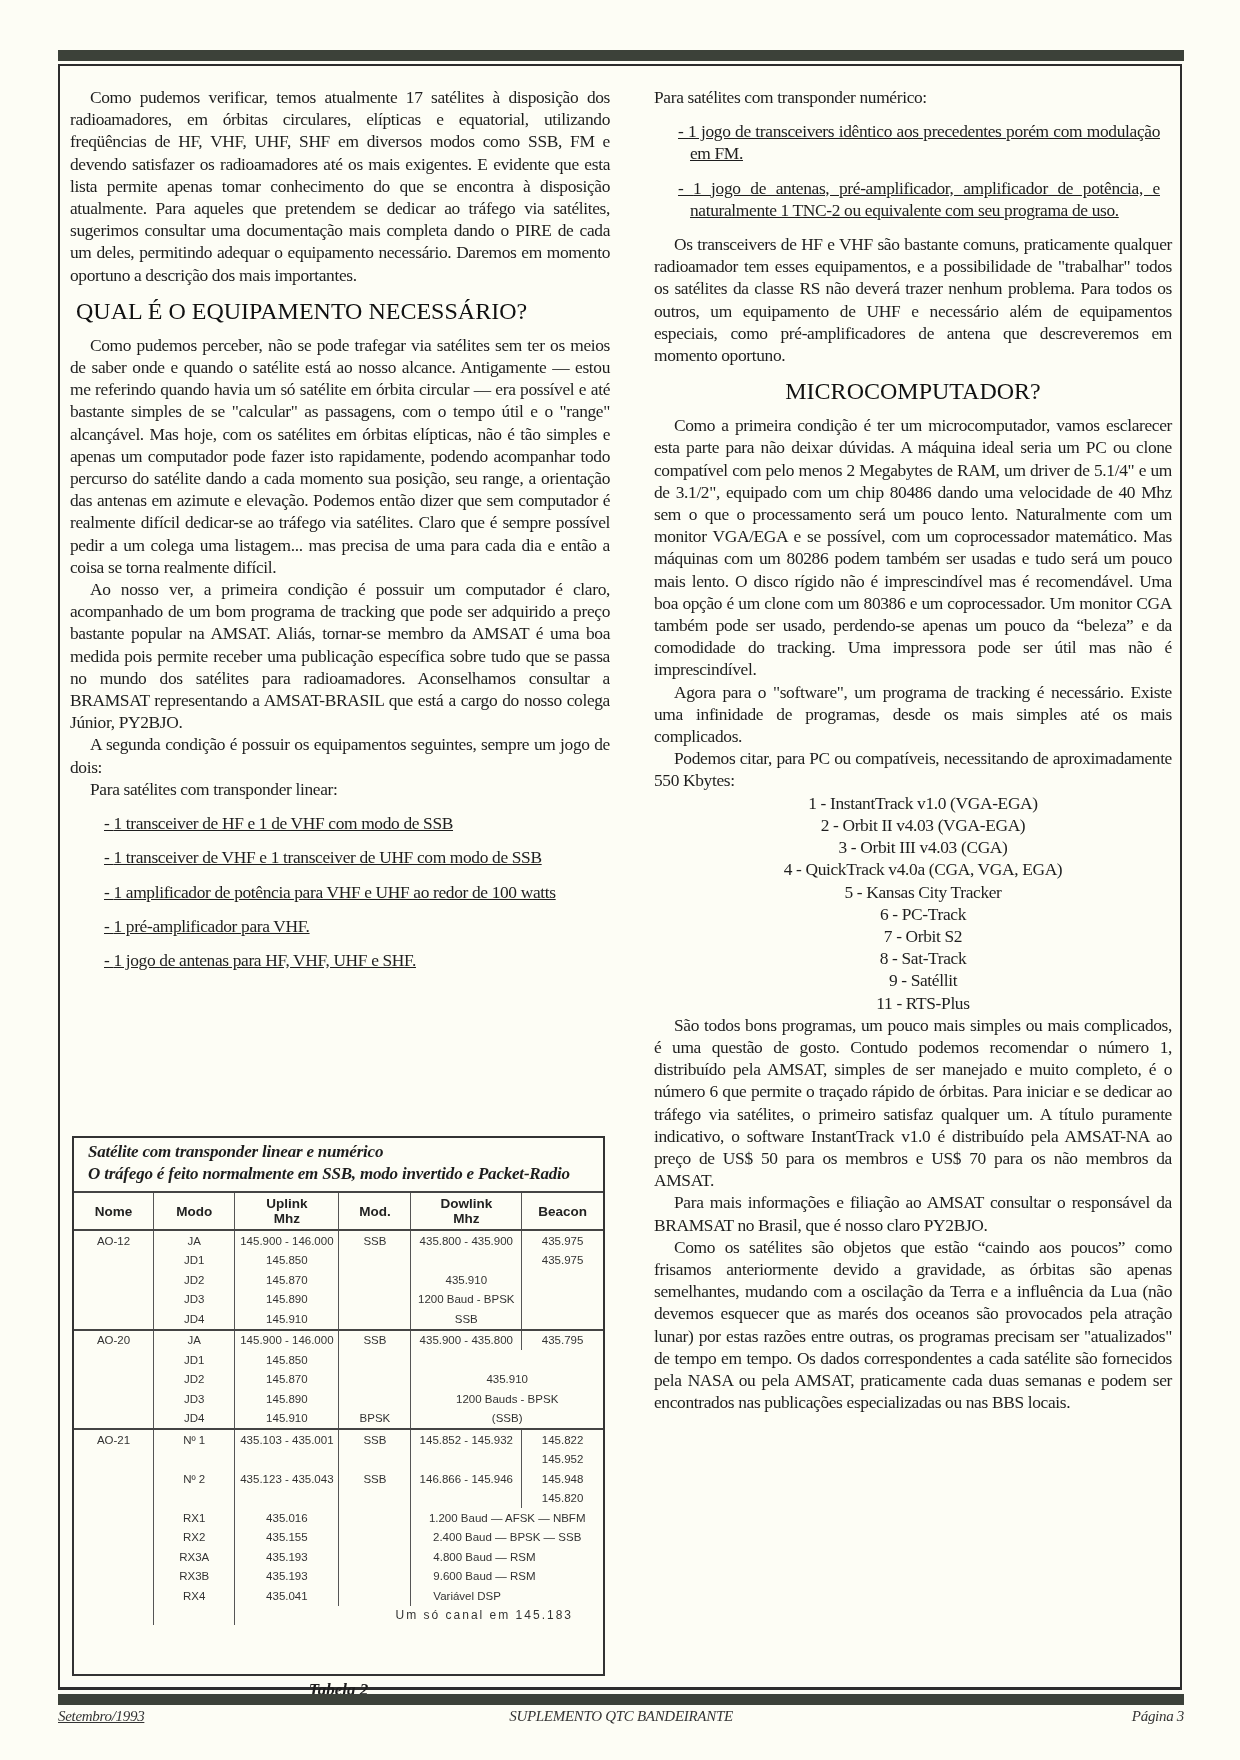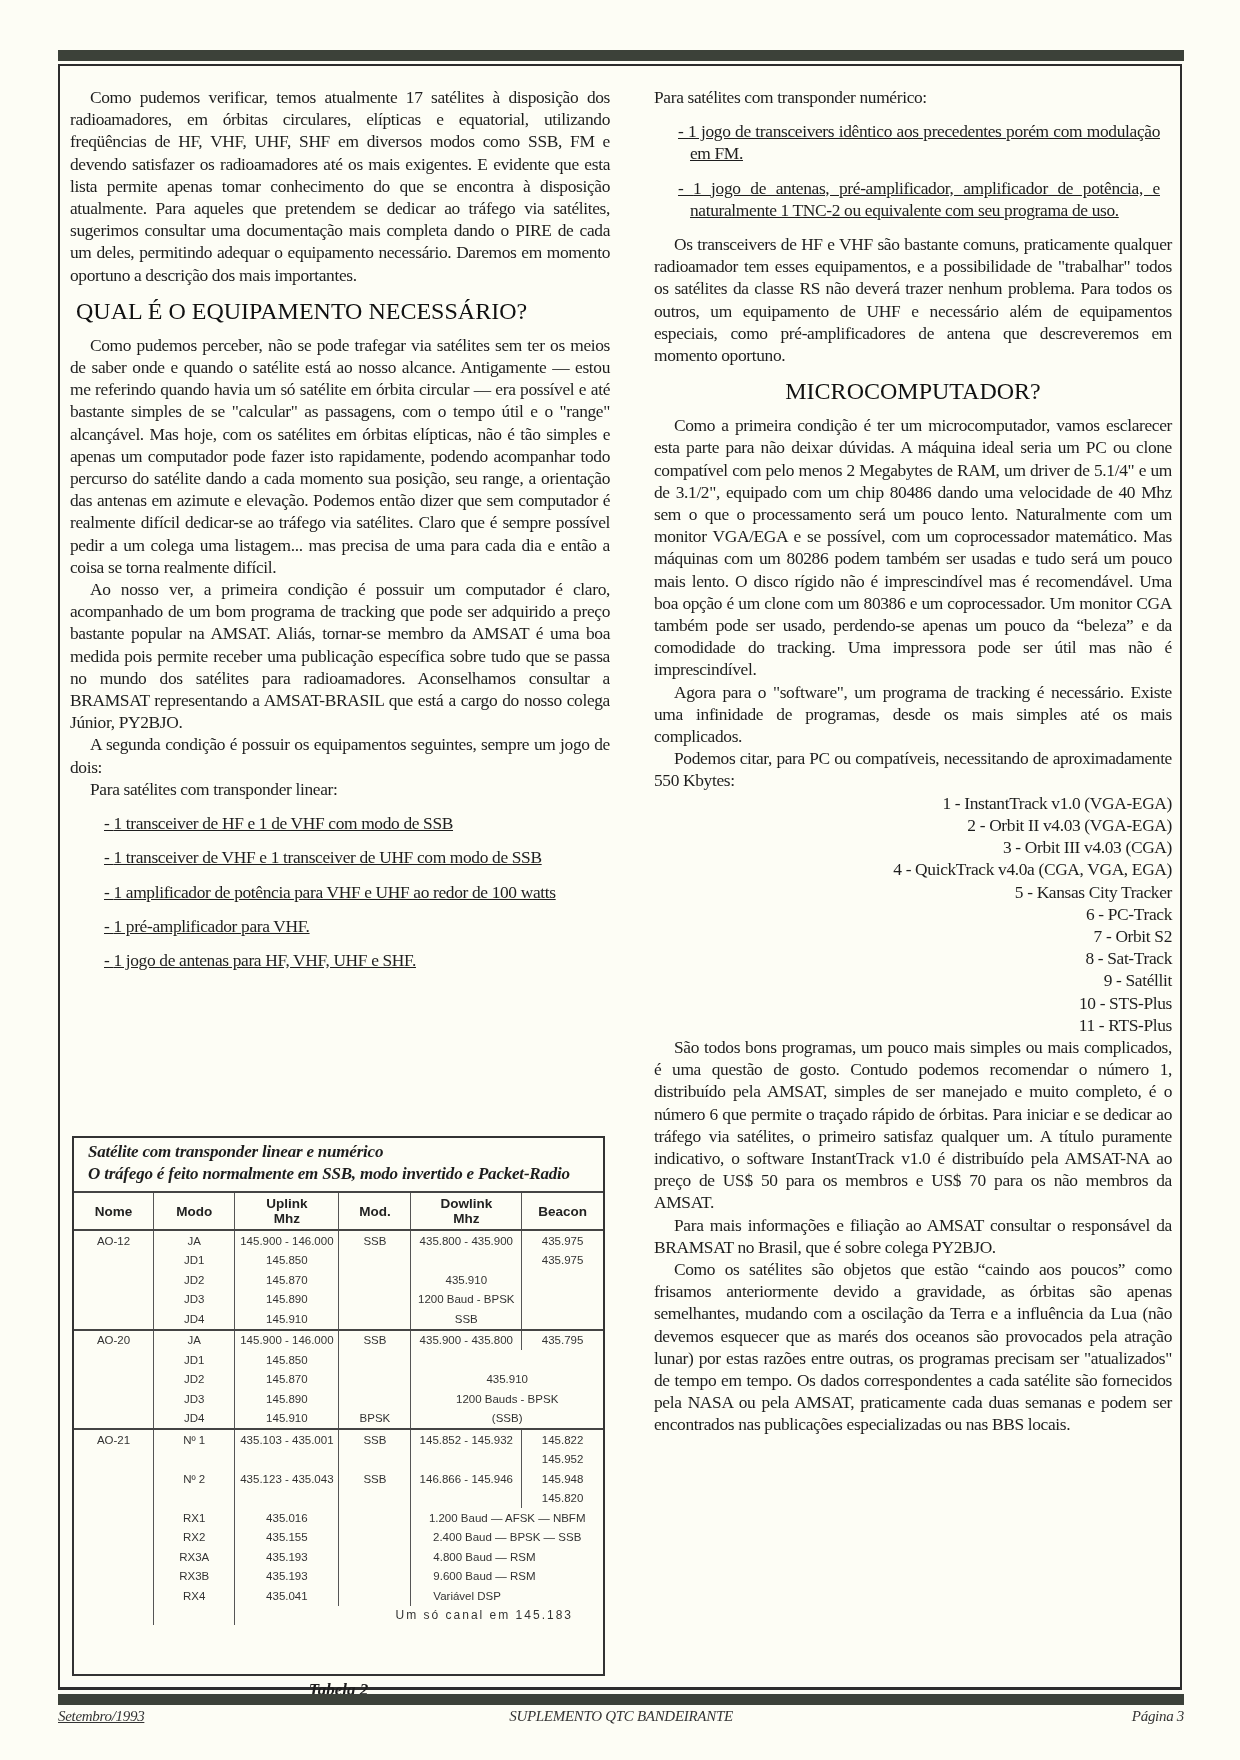--- a/index.html
+++ b/index.html
@@ -16,21 +16,21 @@
 
   .col{position:absolute;font-size:17.4px;line-height:22.2px;text-align:justify;letter-spacing:-0.35px;}
   .col-left{left:70px;top:86px;width:540px;}
   .col-right{left:654px;top:86px;width:518px;}
   .col p{margin:0;text-indent:20px;}
   .col h2{font-weight:normal;margin:8px 0 6px 0;text-align:center;letter-spacing:0;font-size:24px;line-height:34px;color:#111;}
   .col-left h2{text-align:left;padding-left:6px;}
   ul.dash{list-style:none;margin:0;padding:0 0 0 22px;}
   ul.dash li{text-indent:-12px;padding-left:12px;margin:12px;text-decoration:underline;}
   ul.dash li::before{content:"- ";}
-  .swlist{list-style:none;margin:0;padding:0 0 0 20px;text-align:right;}
+  .swlist{list-style:none;margin:0;padding:0 0 0 20px;text-align:center;}
   .swlist li{margin:0;}
 
   .tbox{position:absolute;left:72px;top:1136px;width:533px;height:540px;border:2px solid #333;box-sizing:border-box;}
   .tcap{font-style:italic;font-weight:bold;font-size:17px;line-height:22px;padding:3px 10px 6px 14px;letter-spacing:-0.2px;}
   table.sat{border-collapse:collapse;width:100%;font-family:"Liberation Sans","DejaVu Sans",sans-serif;font-size:11.5px;color:#333;}
   table.sat th{font-weight:bold;font-size:13.5px;padding:3px 16px;border-top:2px solid #444;border-bottom:2px solid #444;border-left:1.5px solid #555;color:#222;}
   table.sat th:first-child{border-left:none;}
   table.sat td{padding:0 3px;height:19.5px;text-align:center;border-left:1.5px solid #555;vertical-align:middle;}
   table.sat td:first-child{border-left:none;}
   table.sat tr.grp td{border-top:2px solid #444;}
@@ -247,25 +247,24 @@
   <ul class="swlist">
     <li>1 - InstantTrack v1.0 (VGA-EGA)</li>
     <li>2 - Orbit II v4.03 (VGA-EGA)</li>
     <li>3 - Orbit III v4.03 (CGA)</li>
     <li>4 - QuickTrack v4.0a (CGA, VGA, EGA)</li>
     <li>5 - Kansas City Tracker</li>
     <li>6 - PC-Track</li>
     <li>7 - Orbit S2</li>
     <li>8 - Sat-Track</li>
     <li>9 - Satéllit</li>
-    <li>10 - STS-Plus</li>
     <li>11 - RTS-Plus</li>
   </ul>
   <p>São todos bons programas, um pouco mais simples ou mais complicados, é uma questão de gosto. Contudo podemos recomendar o número 1, distribuído pela AMSAT, simples de ser manejado e muito completo, é o número 6 que permite o traçado rápido de órbitas. Para iniciar e se dedicar ao tráfego via satélites, o primeiro satisfaz qualquer um. A título puramente indicativo, o software InstantTrack v1.0 é distribuído pela AMSAT-NA ao preço de US$ 50 para os membros e US$ 70 para os não membros da AMSAT.</p>
-  <p>Para mais informações e filiação ao AMSAT consultar o responsável da BRAMSAT no Brasil, que é sobre colega PY2BJO.</p>
+  <p>Para mais informações e filiação ao AMSAT consultar o responsável da BRAMSAT no Brasil, que é nosso claro PY2BJO.</p>
   <p>Como os satélites são objetos que estão “caindo aos poucos” como frisamos anteriormente devido a gravidade, as órbitas são apenas semelhantes, mudando com a oscilação da Terra e a influência da Lua (não devemos esquecer que as marés dos oceanos são provocados pela atração lunar) por estas razões entre outras, os programas precisam ser "atualizados" de tempo em tempo. Os dados correspondentes a cada satélite são fornecidos pela NASA ou pela AMSAT, praticamente cada duas semanas e podem ser encontrados nas publicações especializadas ou nas BBS locais.</p>
 </div>
 
 <div class="botbar"></div>
 <div class="footer">
   <span class="l">Setembro/1993</span>
   <span class="c">SUPLEMENTO QTC BANDEIRANTE</span>
   <span class="r">Página 3</span>
 </div>
 

